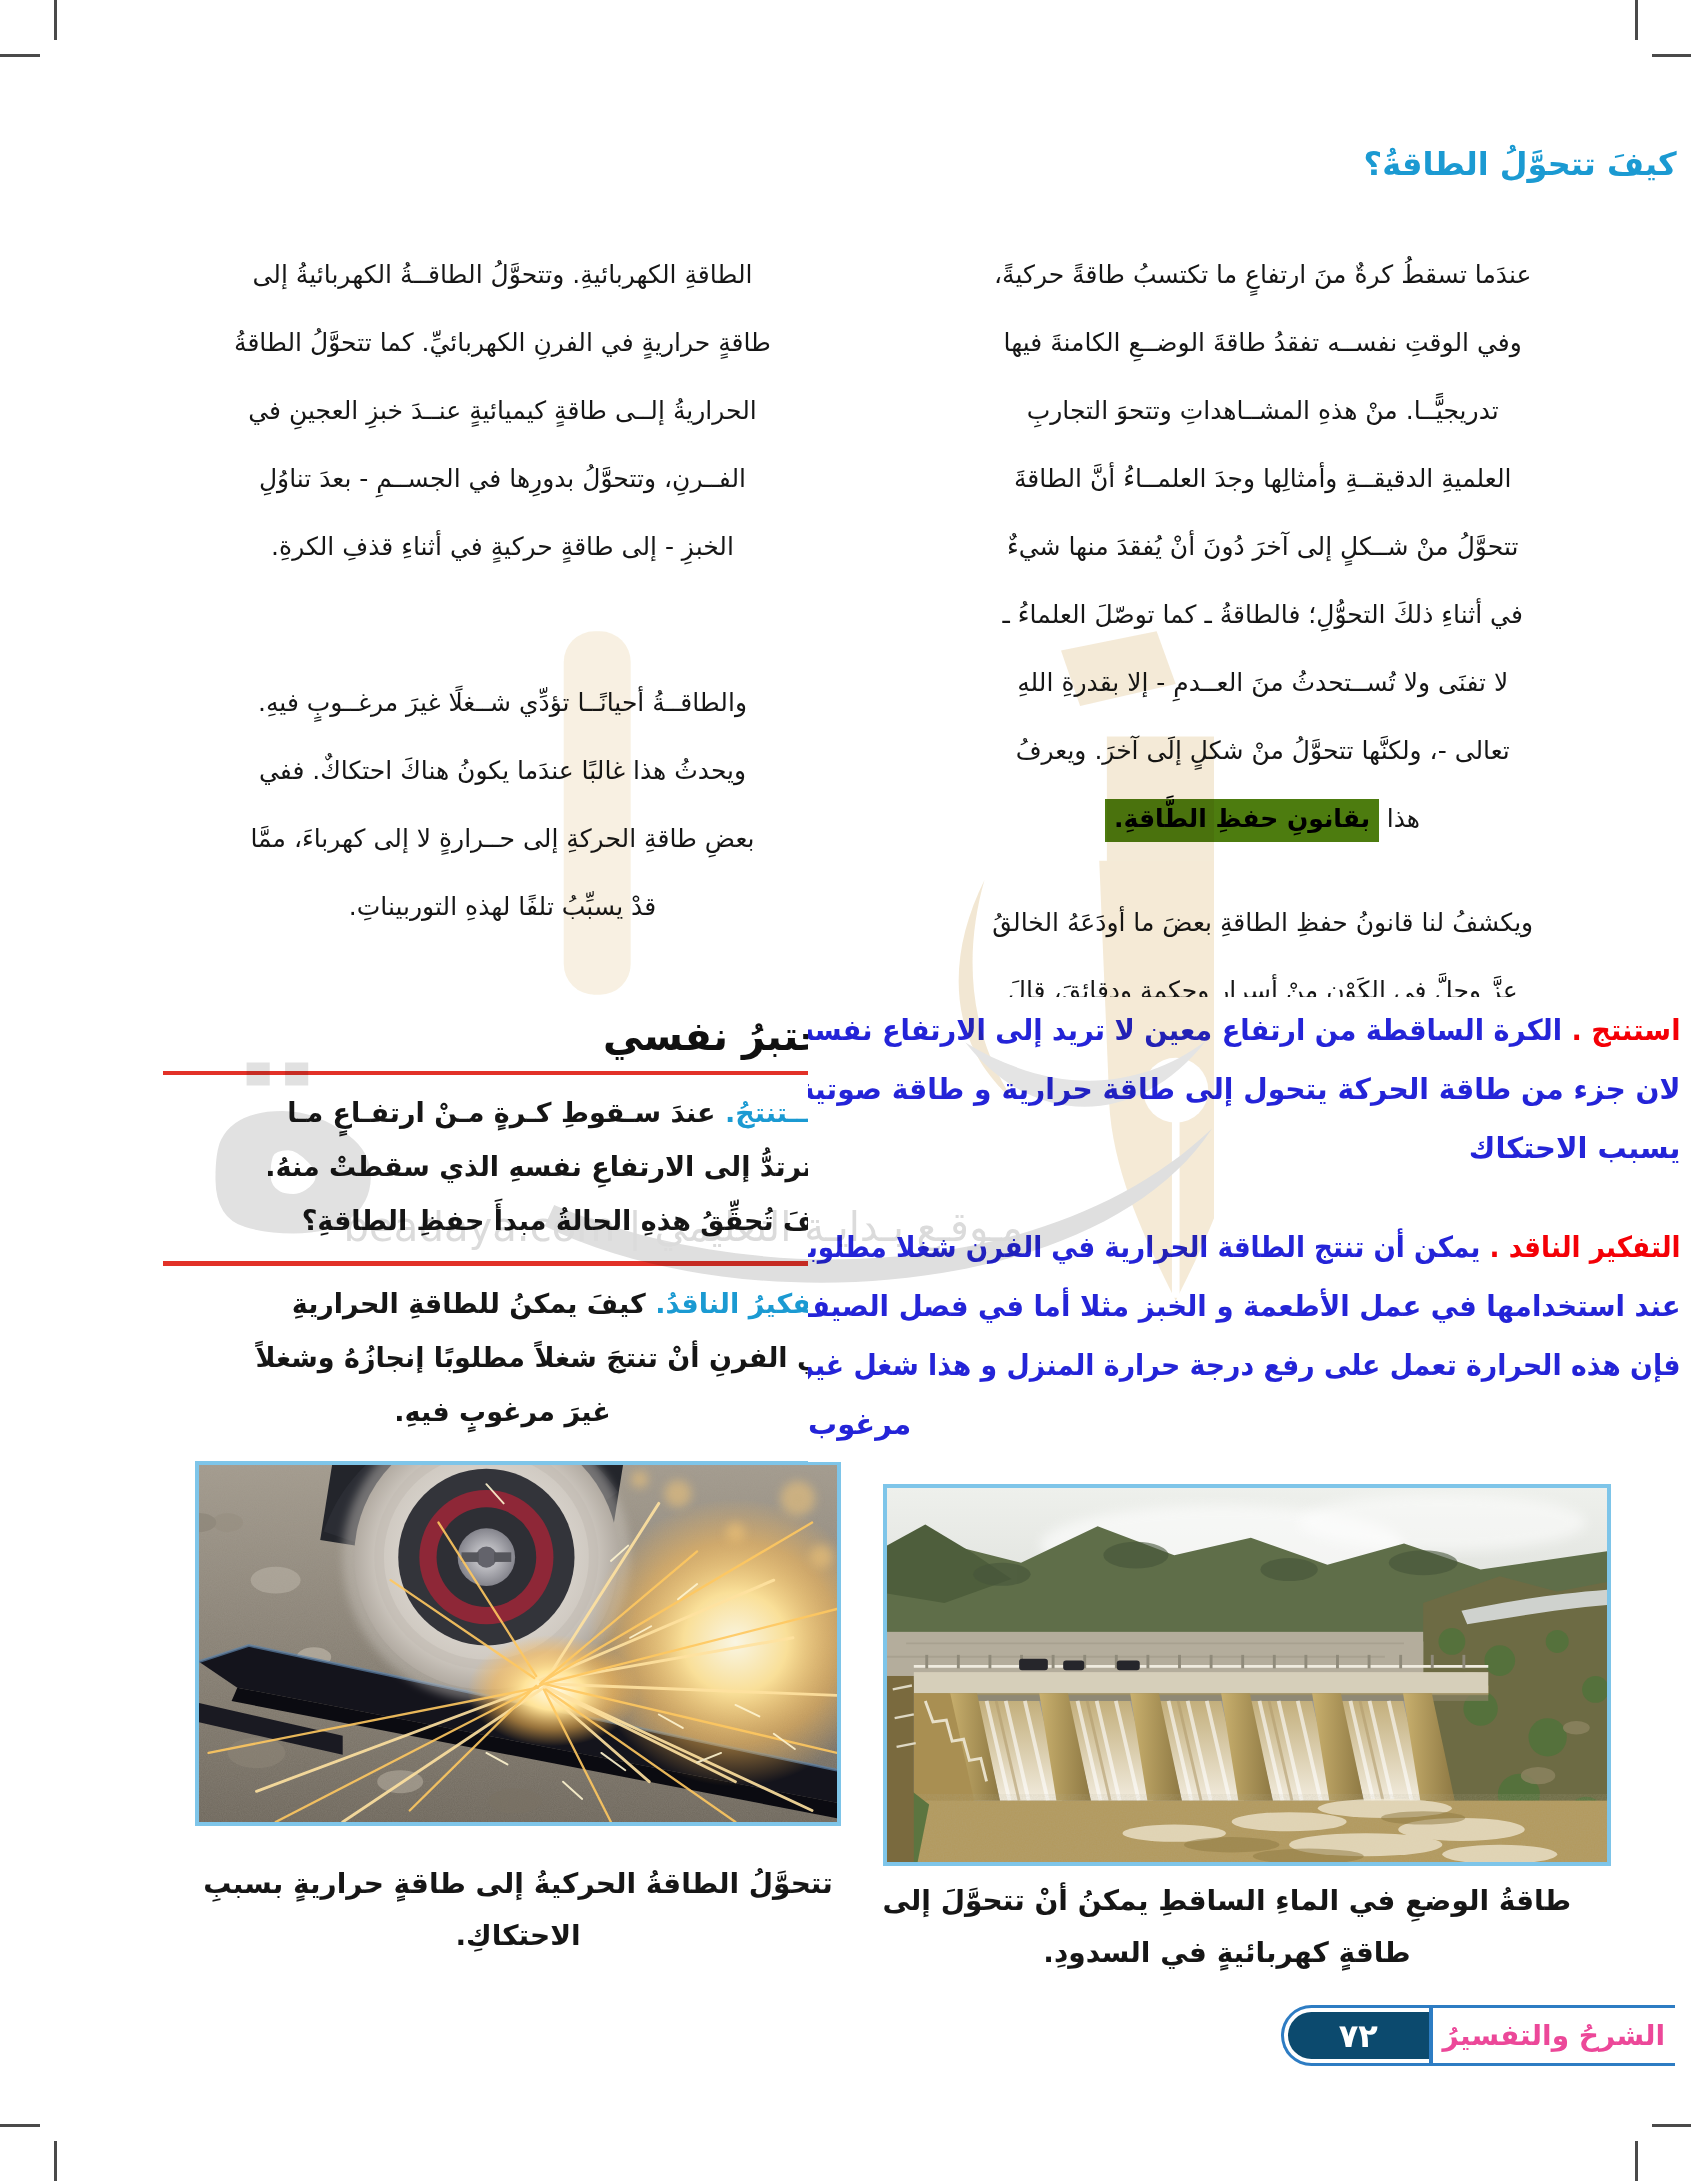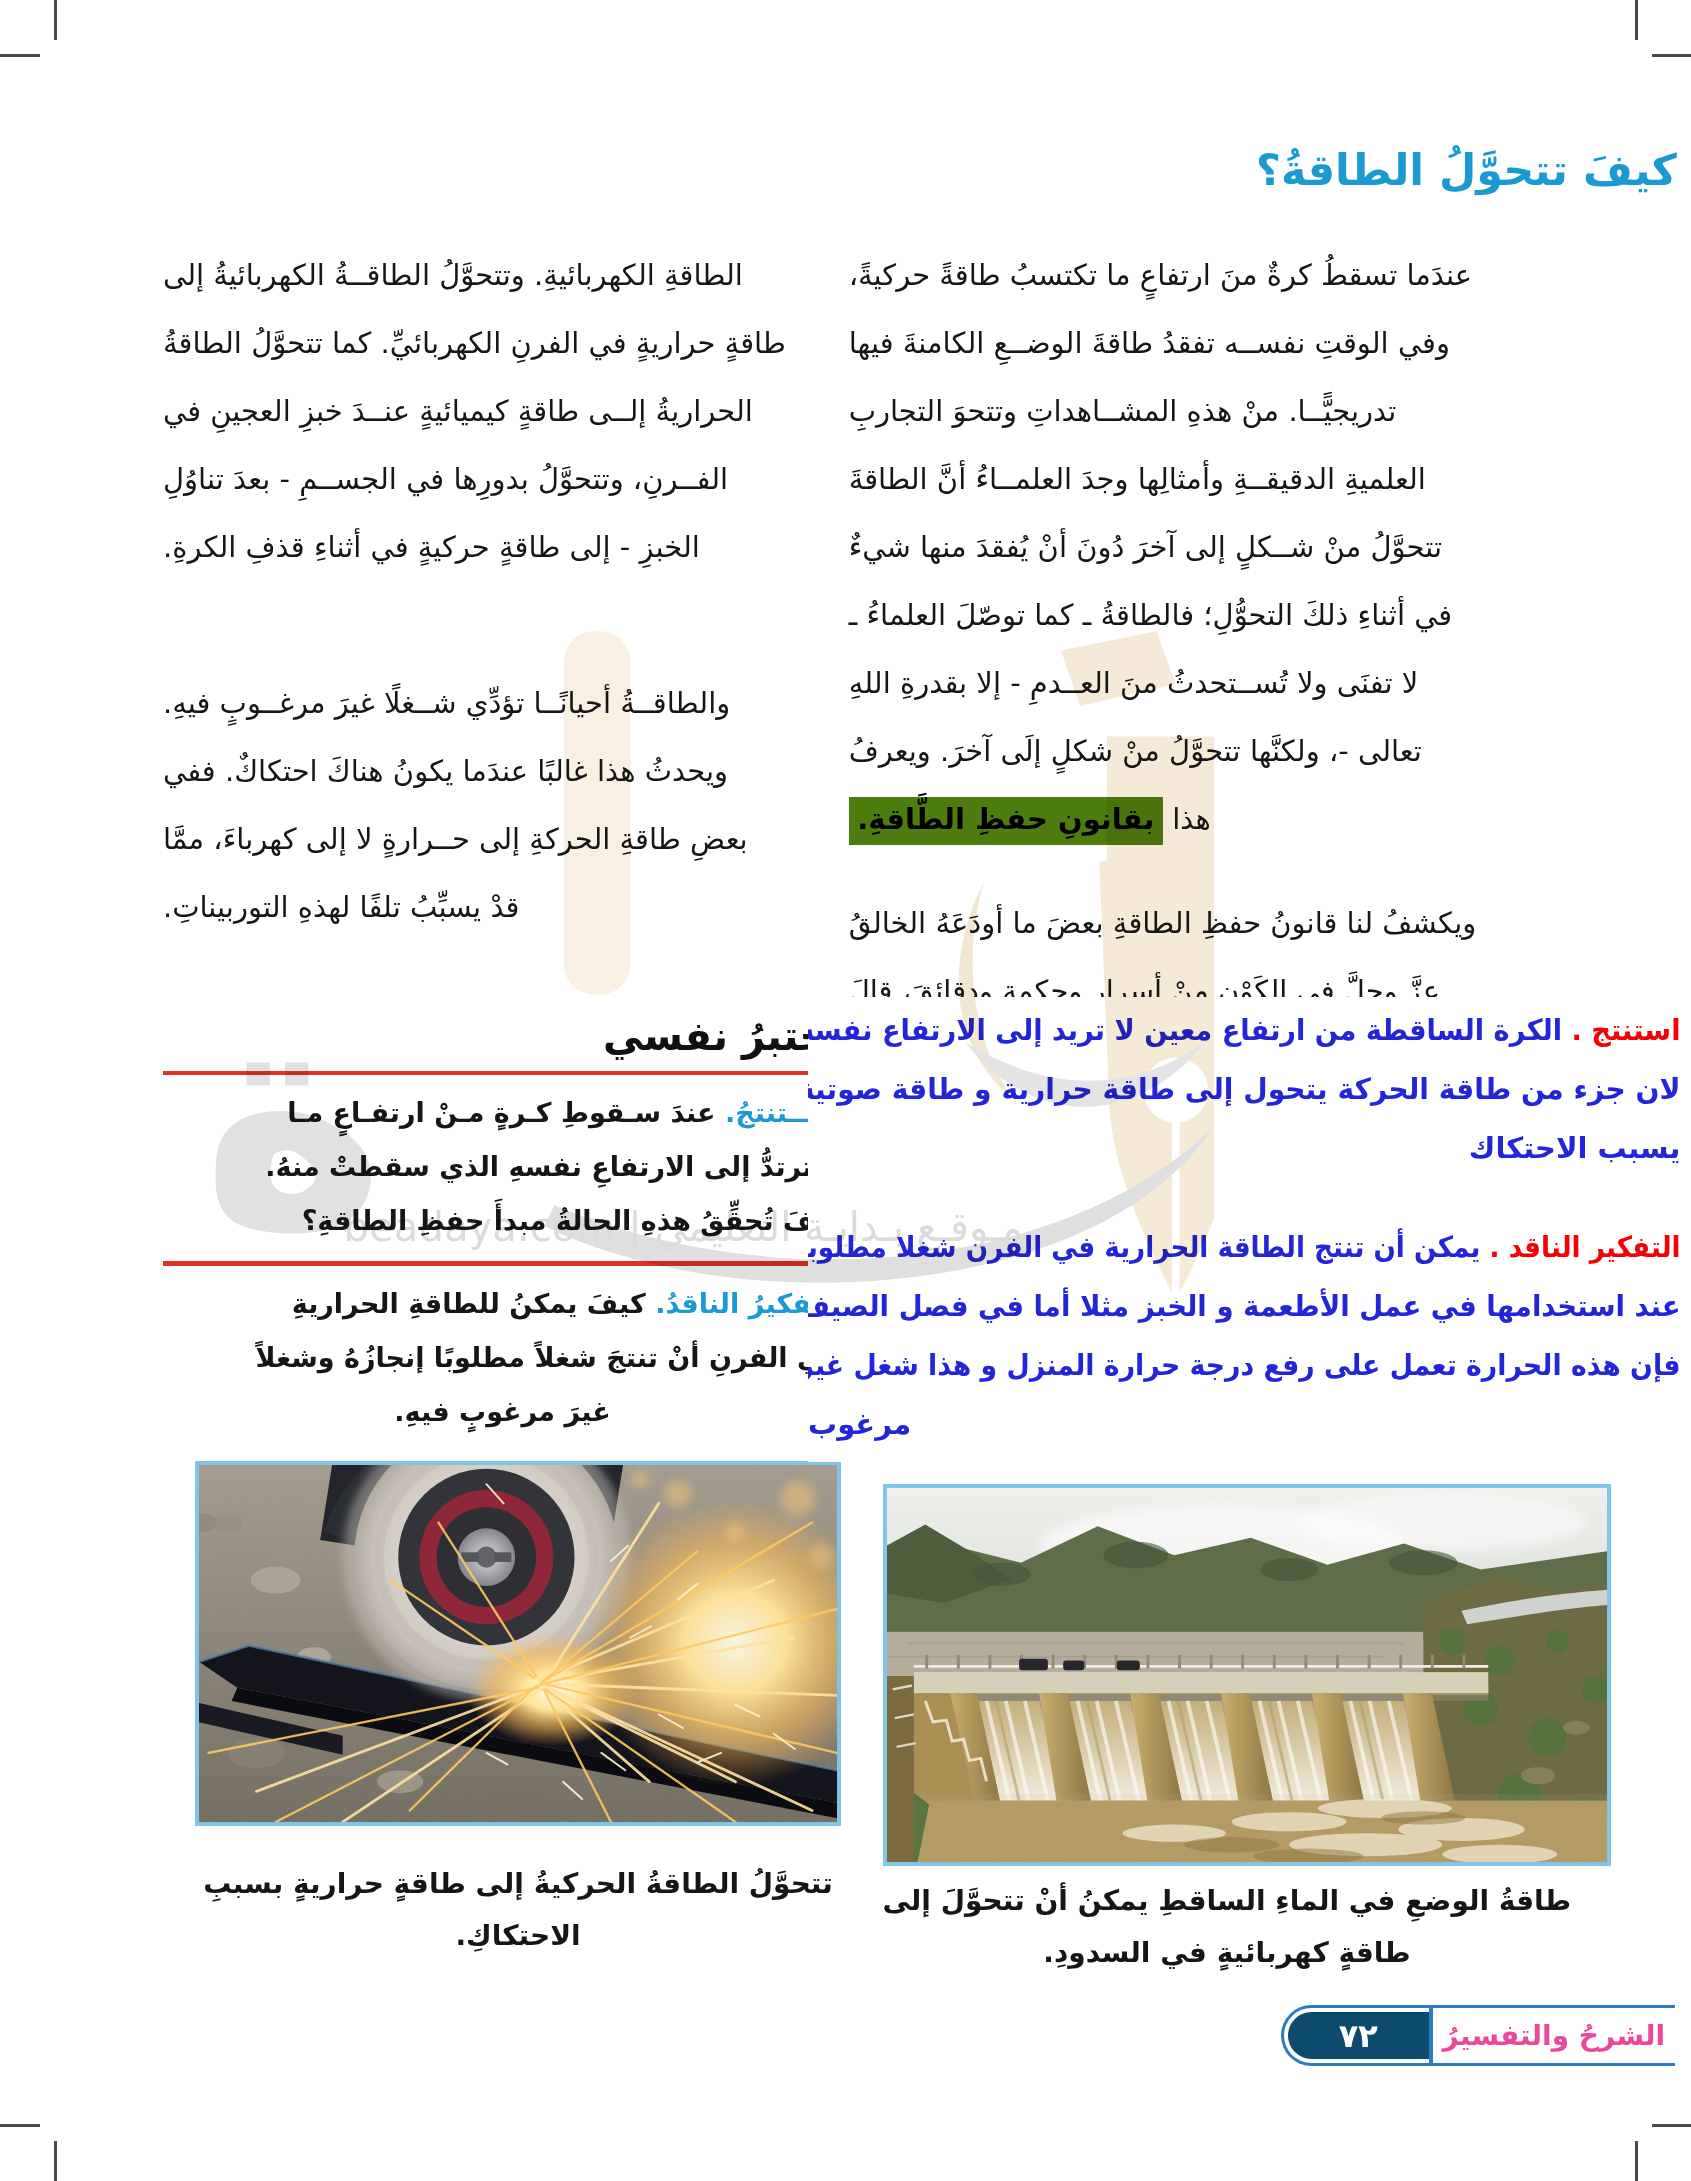--- a/index.html
+++ b/index.html
@@ -1,26 +1,26 @@
 <!DOCTYPE html>
 <html lang="ar"><head>
 <meta charset="utf-8">
 <style>
   html,body{margin:0;padding:0;background:#e9e9e9;}
   .page{position:relative;width:1692px;height:2181px;background:#ffffff;overflow:hidden;
         font-family:"DejaVu Sans",sans-serif;color:#141414;}
   .cm{position:absolute;background:#4a4a4a;}
   
   .heading{position:absolute;top:145px;right:15.3px;width:612px;direction:rtl;text-align:right;
-           font-size:43px;font-weight:bold;color:#1b9ad2;}
+           font-size:32px;font-weight:bold;color:#1b9ad2;}
   
   .col{position:absolute;direction:rtl;}
   .col-r{top:241px;right:15.3px;width:828px;}
   .col-l{top:241px;left:163px;width:679px;}
-  .pl{height:68px;line-height:68px;font-size:29px;white-space:nowrap;text-align:left;color:#161616;}
+  .pl{height:68px;line-height:68px;font-size:25px;white-space:nowrap;text-align:center;color:#161616;}
   .fit{display:block;}
   .sp38{height:36px;} .sp92{height:88px;}
   mark.law{background:#4d7c0f;font-weight:bold;padding:4.8px 8.6px 8.6px;border-radius:0;}
   
   .selftest{position:absolute;left:163px;top:1009px;width:679px;direction:rtl;}
   .st-title{font-size:40px;font-weight:bold;line-height:55px;text-align:right;color:#111;}
   .rule{height:4.8px;background:#e23128;margin:6.7px 0 10.5px;}
   .ql{height:54px;line-height:54px;font-size:27px;font-weight:bold;white-space:nowrap;text-align:right;color:#161616;}
   .ql.center{text-align:center;}
   .blab{color:#1b9ad2;}

